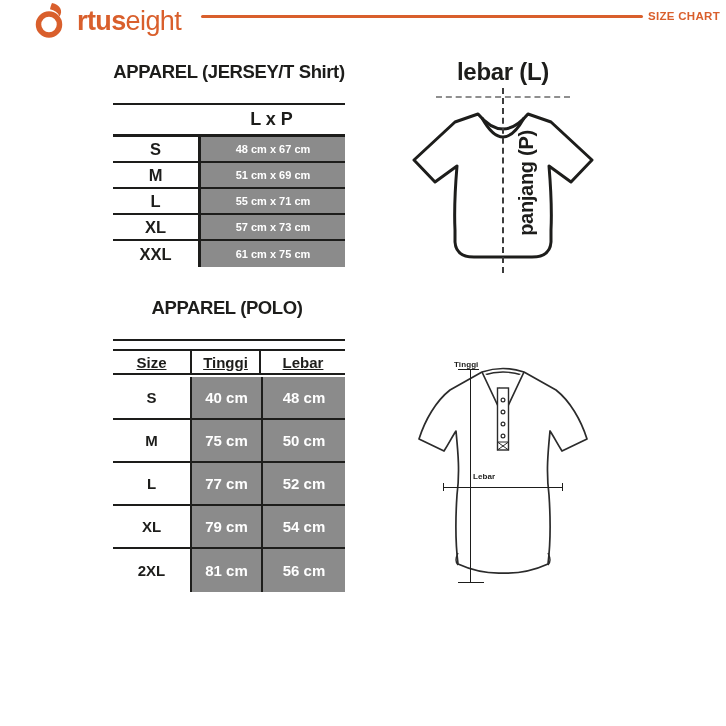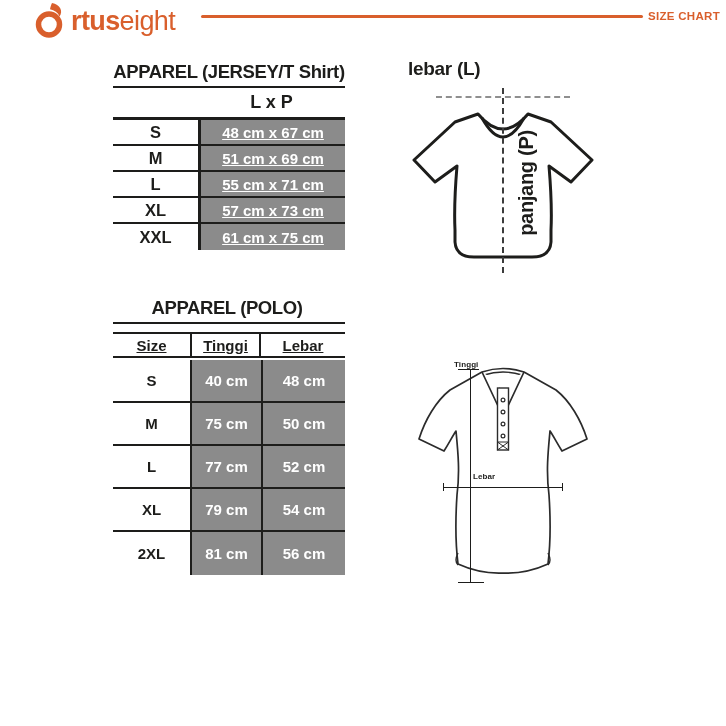--- a/index.html
+++ b/index.html
@@ -6,38 +6,38 @@
     --accent:#d95f2c;
     --ink:#1d1d1b;
     --cell-gray:#8b8b8b;
   }
   *{margin:0;padding:0;box-sizing:border-box;}
   html,body{background:#fff;}
   body{font-family:"Liberation Sans",sans-serif;color:var(--ink);}
   #canvas{position:relative;width:726px;height:726px;background:#ffffff;overflow:hidden;}
 
   
-  .logo{position:absolute;left:33px;top:3px;display:flex;align-items:center;gap:4px;}
+  .logo{position:absolute;left:33px;top:3px;display:flex;align-items:center;gap:10px;}
   .logo-text{font-size:27px;color:var(--accent);letter-spacing:-0.6px;line-height:32px;}
   .logo-text .b{font-weight:700;}
   .logo-text .r{font-weight:400;}
   .header-rule{position:absolute;left:201px;top:15px;width:442px;height:3px;background:var(--accent);border-radius:2px;}
   .size-chart{position:absolute;left:648px;top:10px;font-size:11.5px;font-weight:700;color:var(--accent);letter-spacing:0.3px;}
 
   
   .jersey-block{position:absolute;left:113px;top:61px;width:232px;}
   .tbl-title{font-size:18.5px;font-weight:700;letter-spacing:-0.4px;text-align:center;
-             padding-bottom:3px;border-bottom:2.5px solid var(--ink);}
+             padding-bottom:20px;border-bottom:2.5px solid var(--ink);}
   .lxp-row{height:29px;margin-left:85px;display:flex;align-items:center;justify-content:center;
            font-size:18px;font-weight:700;}
   .t1-grid{display:grid;grid-template-columns:85px 147px;border-top:3px solid var(--ink);}
   .t1-grid .cell{height:26px;display:flex;align-items:center;justify-content:center;}
   .t1-grid .size{font-size:16.5px;font-weight:700;background:#fff;}
-  .t1-grid .val{font-size:15px;font-weight:700;color:#fff;background:var(--cell-gray);
-                border-left:3px solid var(--ink);text-decoration:underline;}
+  .t1-grid .val{font-size:11px;font-weight:700;color:#fff;background:var(--cell-gray);
+                border-left:3px solid var(--ink);}
   .t1-grid .sep{border-bottom:2px solid var(--ink);}
 
   
   .polo-block{position:absolute;left:113px;top:297px;width:232px;}
   .tbl-title.right{text-align:center;padding-right:4px;}
   .t2-head{display:grid;grid-template-columns:77px 71px 84px;margin-top:8px;
            border-top:2.5px solid var(--ink);border-bottom:2.5px solid var(--ink);}
   .t2-head .hcell{height:22px;display:flex;align-items:center;justify-content:center;
                   font-size:15px;font-weight:700;text-decoration:underline;}
   .t2-head .hmid{border-left:2.5px solid var(--ink);border-right:2.5px solid var(--ink);}
@@ -46,21 +46,21 @@
                  font-size:15px;font-weight:700;}
   .t2-grid .size{background:#fff;}
   .t2-grid .gray{background:var(--cell-gray);color:#fff;}
   .t2-grid .vline{border-left:2.5px solid var(--ink);}
   .t2-grid .sep{border-bottom:2.5px solid var(--ink);}
 
   .footnote{position:absolute;left:137px;top:592px;font-size:11.5px;line-height:1.3;color:#222;}
 
   
   .tee-diagram{position:absolute;left:408px;top:58px;width:190px;height:215px;}
-  .diagram-label{width:100%;text-align:left;font-size:19px;font-weight:700;letter-spacing:-0.3px;}
+  .diagram-label{width:100%;text-align:center;font-size:24px;font-weight:700;letter-spacing:-0.3px;}
   .dash-h{position:absolute;left:28px;top:38px;width:134px;border-top:2px dashed #8f8f8f;}
   .dash-v{position:absolute;left:94px;top:30px;height:185px;border-left:2px dashed #3c3c3c;}
   .tee-svg{position:absolute;left:0;top:50px;}
   .panjang{position:absolute;left:53px;top:112px;width:130px;height:26px;
            transform:rotate(-90deg);text-align:center;line-height:26px;
            font-size:20px;font-weight:700;letter-spacing:-0.3px;}
 
   
   .polo-diagram{position:absolute;left:408px;top:360px;width:190px;height:230px;}
   .polo-svg{position:absolute;left:0;top:0;}

